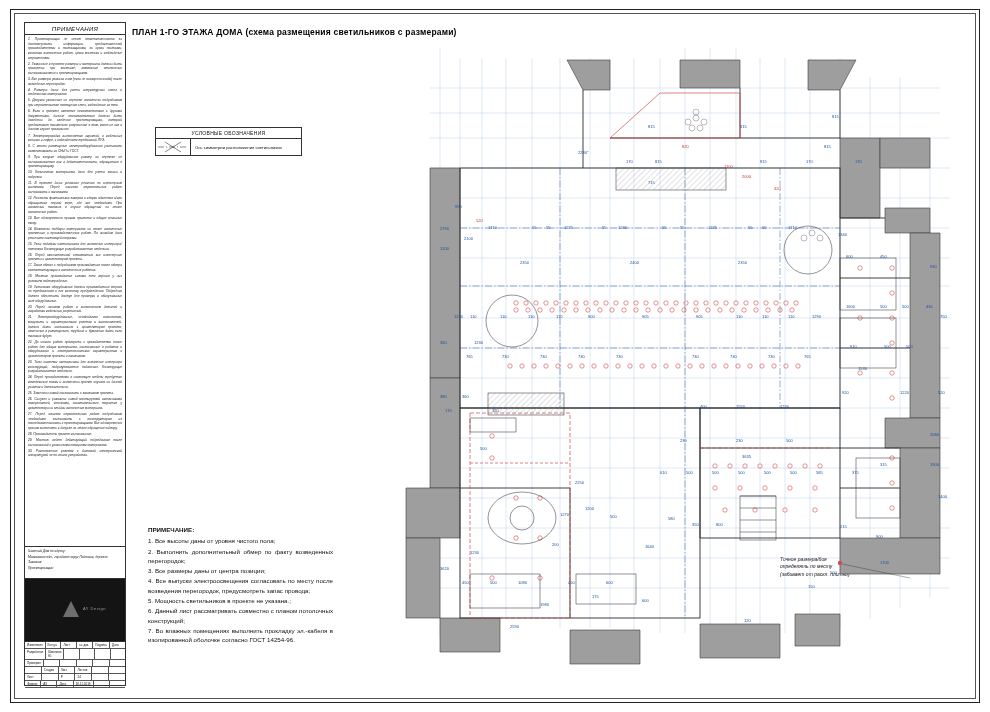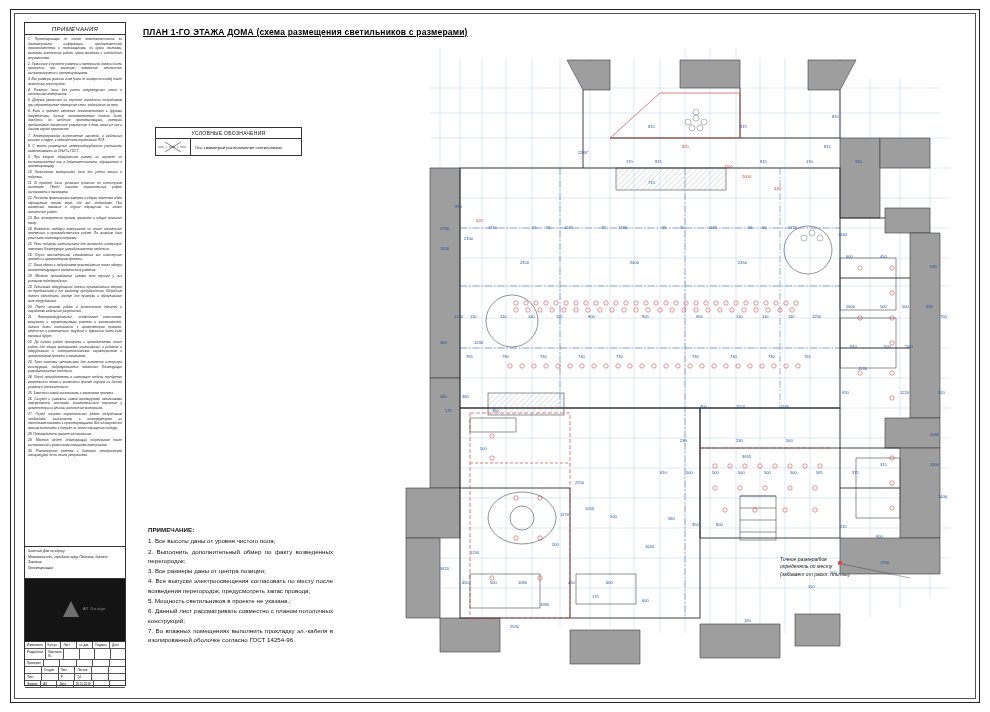--- a/index.html
+++ b/index.html
@@ -16,21 +16,21 @@
   .notes-foot div{margin-bottom:1.5px;}
   .logo-box{position:absolute;left:0;bottom:44px;width:100%;height:62px;background:#141414;border-top:1px solid #333;}
   .logo-mark{position:absolute;left:38px;top:22px;width:16px;height:16px;}
   .logo-mark:before{content:"";position:absolute;left:0;top:0;width:0;height:0;border-left:8px solid transparent;border-right:8px solid transparent;border-bottom:16px solid #6e6e6e;}
   .logo-text{position:absolute;left:58px;top:27px;color:#9a9a9a;font-size:4px;letter-spacing:.5px;}
   .stamp{position:absolute;left:0;bottom:0;width:100%;height:44px;border-top:1px solid #333;box-sizing:border-box;}
   .stamp-row{display:flex;font-size:3px;border-bottom:1px solid #555;}
   .stamp-row .c{padding:1px 2px;border-right:1px solid #555;box-sizing:border-box;}
   .stamp-row .c:last-child{border-right:none;}
   
-  .plan-title{position:absolute;left:143px;top:27px;font-size:8.5px;font-weight:bold;letter-spacing:.2px;color:#000;text-decoration:underline;}
+  .plan-title{position:absolute;left:132px;top:27px;font-size:8.5px;font-weight:bold;letter-spacing:.2px;color:#000;}
   
   .legend{position:absolute;left:155px;top:127px;width:145px;border:1px solid #333;background:#fff;}
   .legend-h{font-size:5px;text-align:center;padding:2px 0;border-bottom:1px solid #333;letter-spacing:.3px;}
   .legend-row{display:flex;align-items:center;height:16px;}
   .legend-sym{width:34px;height:100%;border-right:1px solid #333;position:relative;}
   .legend-sym svg{position:absolute;left:0;top:0;}
   .legend-lbl{font-size:4.2px;padding-left:4px;}
   
   .note-block{position:absolute;left:148px;top:525px;width:185px;font-size:6.2px;line-height:1.5;color:#111;}
   .note-block .nb-title{font-weight:bold;margin-bottom:2px;}

